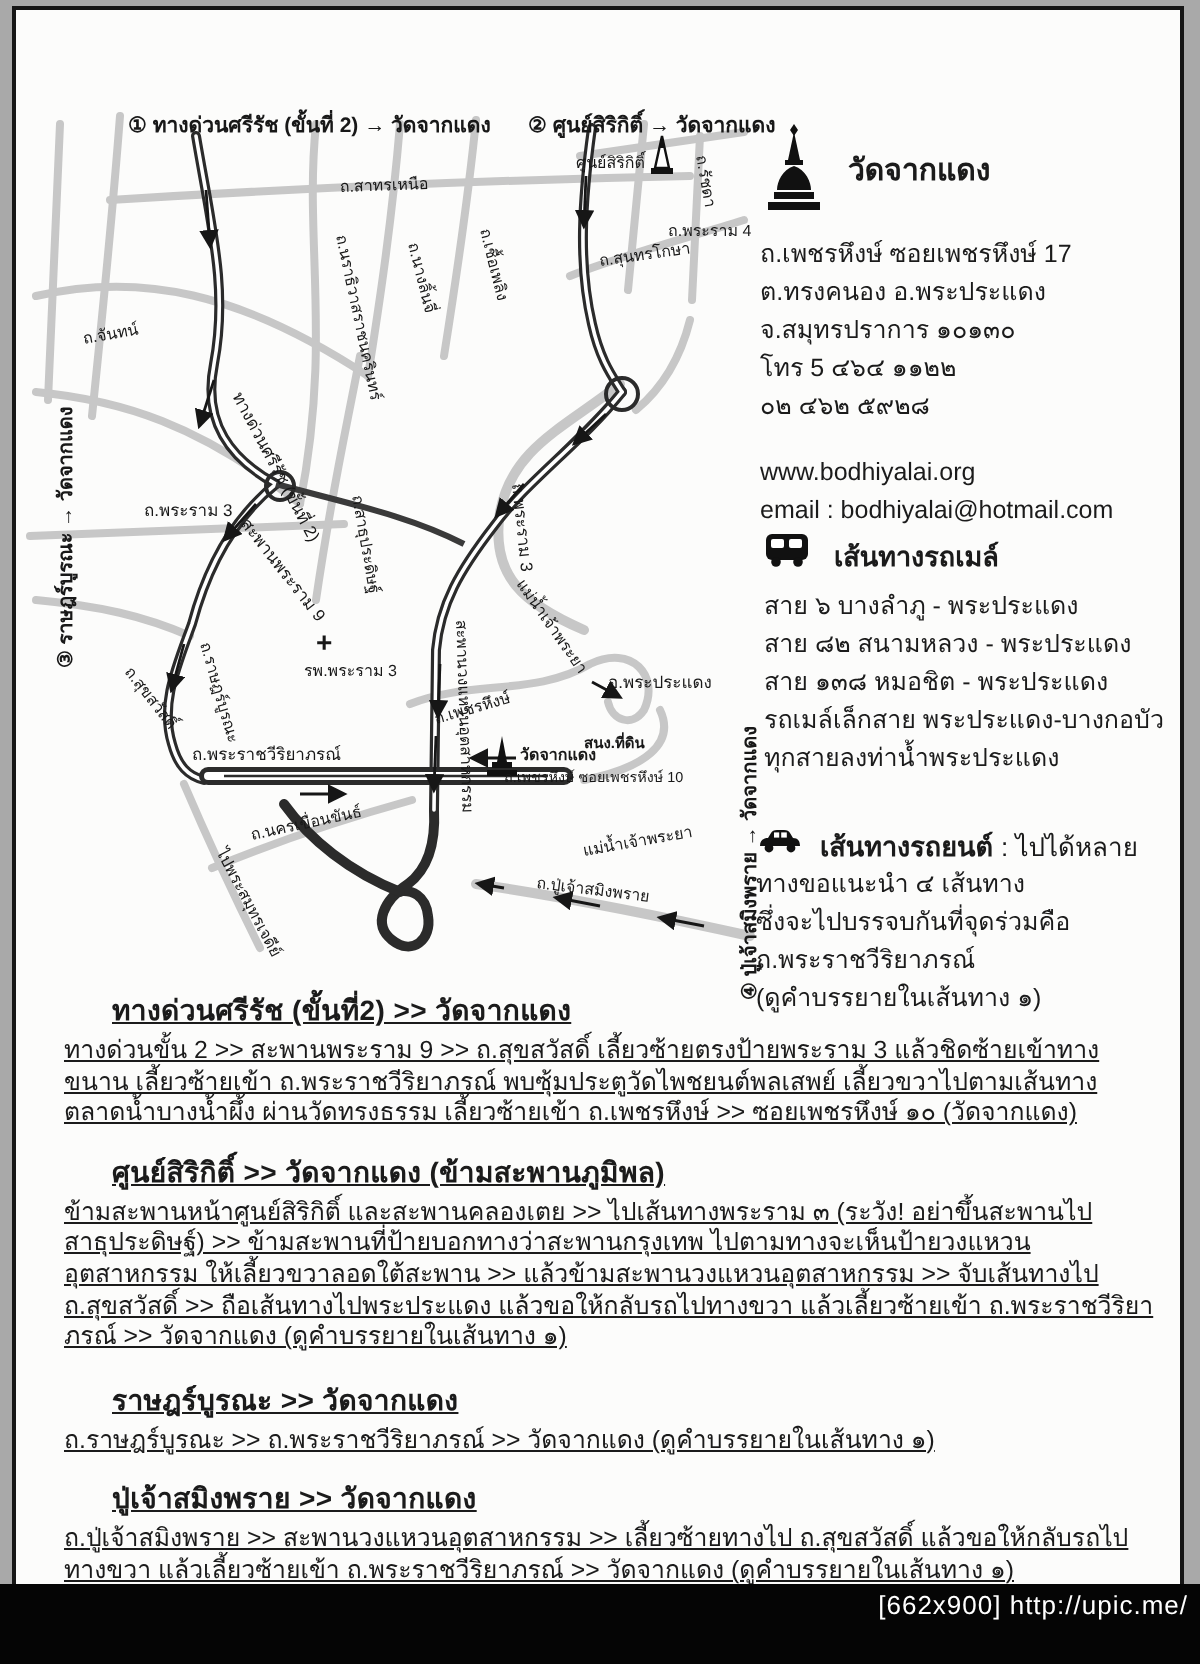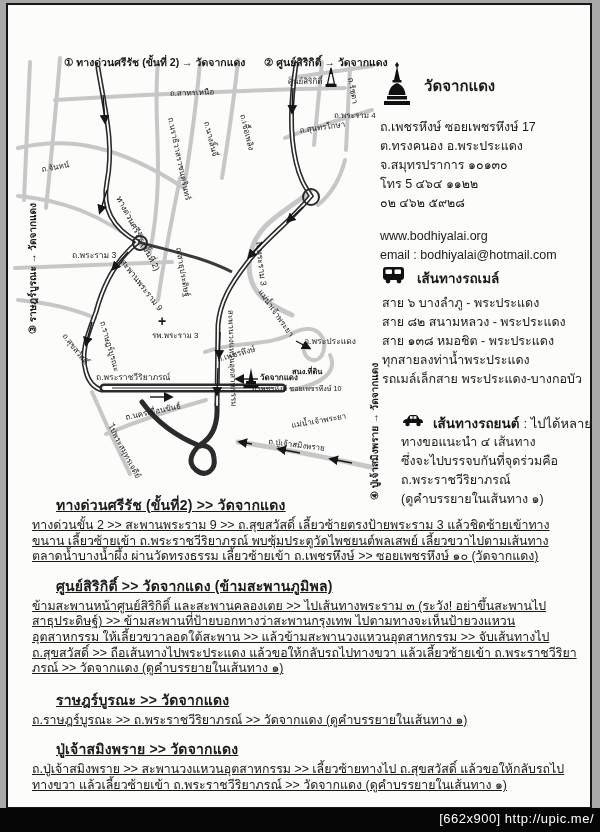--- a/index.html
+++ b/index.html
@@ -1,31 +1,31 @@
 <!DOCTYPE html>
 <html><head>
 <meta charset="utf-8">
 <style>
   * { margin:0; padding:0; box-sizing:border-box; }
   html,body { width:600px; height:832px; }
   body { background:#a9a9a9; font-family:"Liberation Sans", sans-serif; color:#1b1b1b; position:relative; overflow:hidden; }
   .sheet { position:absolute; left:6px; top:3px; width:586px; height:806px; background:#fcfcfb; border:2px solid #161616; }
-  .watermark-bar { position:absolute; left:0; bottom:0; width:600px; height:24px; background:#050505; color:#fff; font-size:13px; text-align:right; padding:3px 6px 0 0; letter-spacing:.5px; }
+  .watermark-bar { position:absolute; left:0; bottom:0; width:600px; height:40px; background:#050505; color:#fff; font-size:13px; text-align:right; padding:3px 6px 0 0; letter-spacing:.5px; }
   .map-svg { position:absolute; left:0; top:0; }
   svg text { fill:#181818; font-family:"Liberation Sans", sans-serif; }
   .info { position:absolute; line-height:19px; font-size:12.5px; }
   .temple-box { left:380px; top:62px; width:206px; }
   .temple-head { display:flex; align-items:flex-start; }
   .temple-title { font-weight:bold; font-size:15px; padding-top:14px; padding-left:10px; }
   .addr-lines { margin-top:2px; }
   .gap { height:14px; }
   .bus-box { left:382px; top:266px; width:212px; }
   .box-head { display:flex; align-items:center; margin-bottom:4px; }
   .box-title { font-weight:bold; font-size:13.5px; padding-left:12px; }
-  .car-box { left:378px; top:414px; width:196px; line-height:19px;margin-left:23px; }
+  .car-box { left:378px; top:414px; width:196px; line-height:19px; }
   .car-first { display:flex; align-items:center; }
   .car-title { font-weight:bold; font-size:13.5px; padding-left:8px; }
   .car-rest { font-size:13px; padding-left:4px; }
   .routes-area { position:absolute; left:30px; top:494px; width:548px;text-decoration:underline; }
   .route-section h3 { font-size:14px; font-weight:bold; margin:0 0 2px 26px; letter-spacing:.2px; }
   .route-section p { font-size:12.4px; line-height:15.6px; margin:0 0 10px 2px; text-align:left; }
   .rs-2 p { margin-bottom:12px; }
   .icon-block { flex:0 0 auto; }
 </style>
 </head>
@@ -194,22 +194,22 @@
         <rect x="12.5" y="3.5" width="6.5" height="4.5" rx="1" fill="#fff"></rect>
         <circle cx="6" cy="15" r="2.4" fill="#111"></circle>
         <circle cx="17" cy="15" r="2.4" fill="#111"></circle>
       </svg>
     </span>
     <span class="box-title">เส้นทางรถเมล์</span>
   </div>
   <div>สาย ๖  บางลำภู - พระประแดง</div>
   <div>สาย ๘๒ สนามหลวง - พระประแดง</div>
   <div>สาย ๑๓๘ หมอชิต - พระประแดง</div>
+  <div>รถเมล์เล็กสาย พระประแดง-บางกอบัว</div>
   <div>ทุกสายลงท่าน้ำพระประแดง</div>
-  <div>รถเมล์เล็กสาย พระประแดง-บางกอบัว</div>
 </div>
 
 <div class="info car-box">
   <div class="car-first">
     <span class="icon-block">
       <svg width="24" height="13" viewBox="0 0 24 13">
         <path d="M2,9 C2,6 4,5 6,5 L7.5,2.5 C8,1.5 9,1 10.5,1 L14,1 C15.5,1 16.5,1.5 17,2.5 L18.5,5 C21,5 22,6.5 22,9 L2,9 Z" fill="#111"></path>
         <rect x="9" y="2.2" width="2.6" height="2.6" fill="#fff"></rect>
         <rect x="12.6" y="2.2" width="2.8" height="2.6" fill="#fff"></rect>
         <circle cx="6.5" cy="10" r="2.2" fill="#111"></circle>

